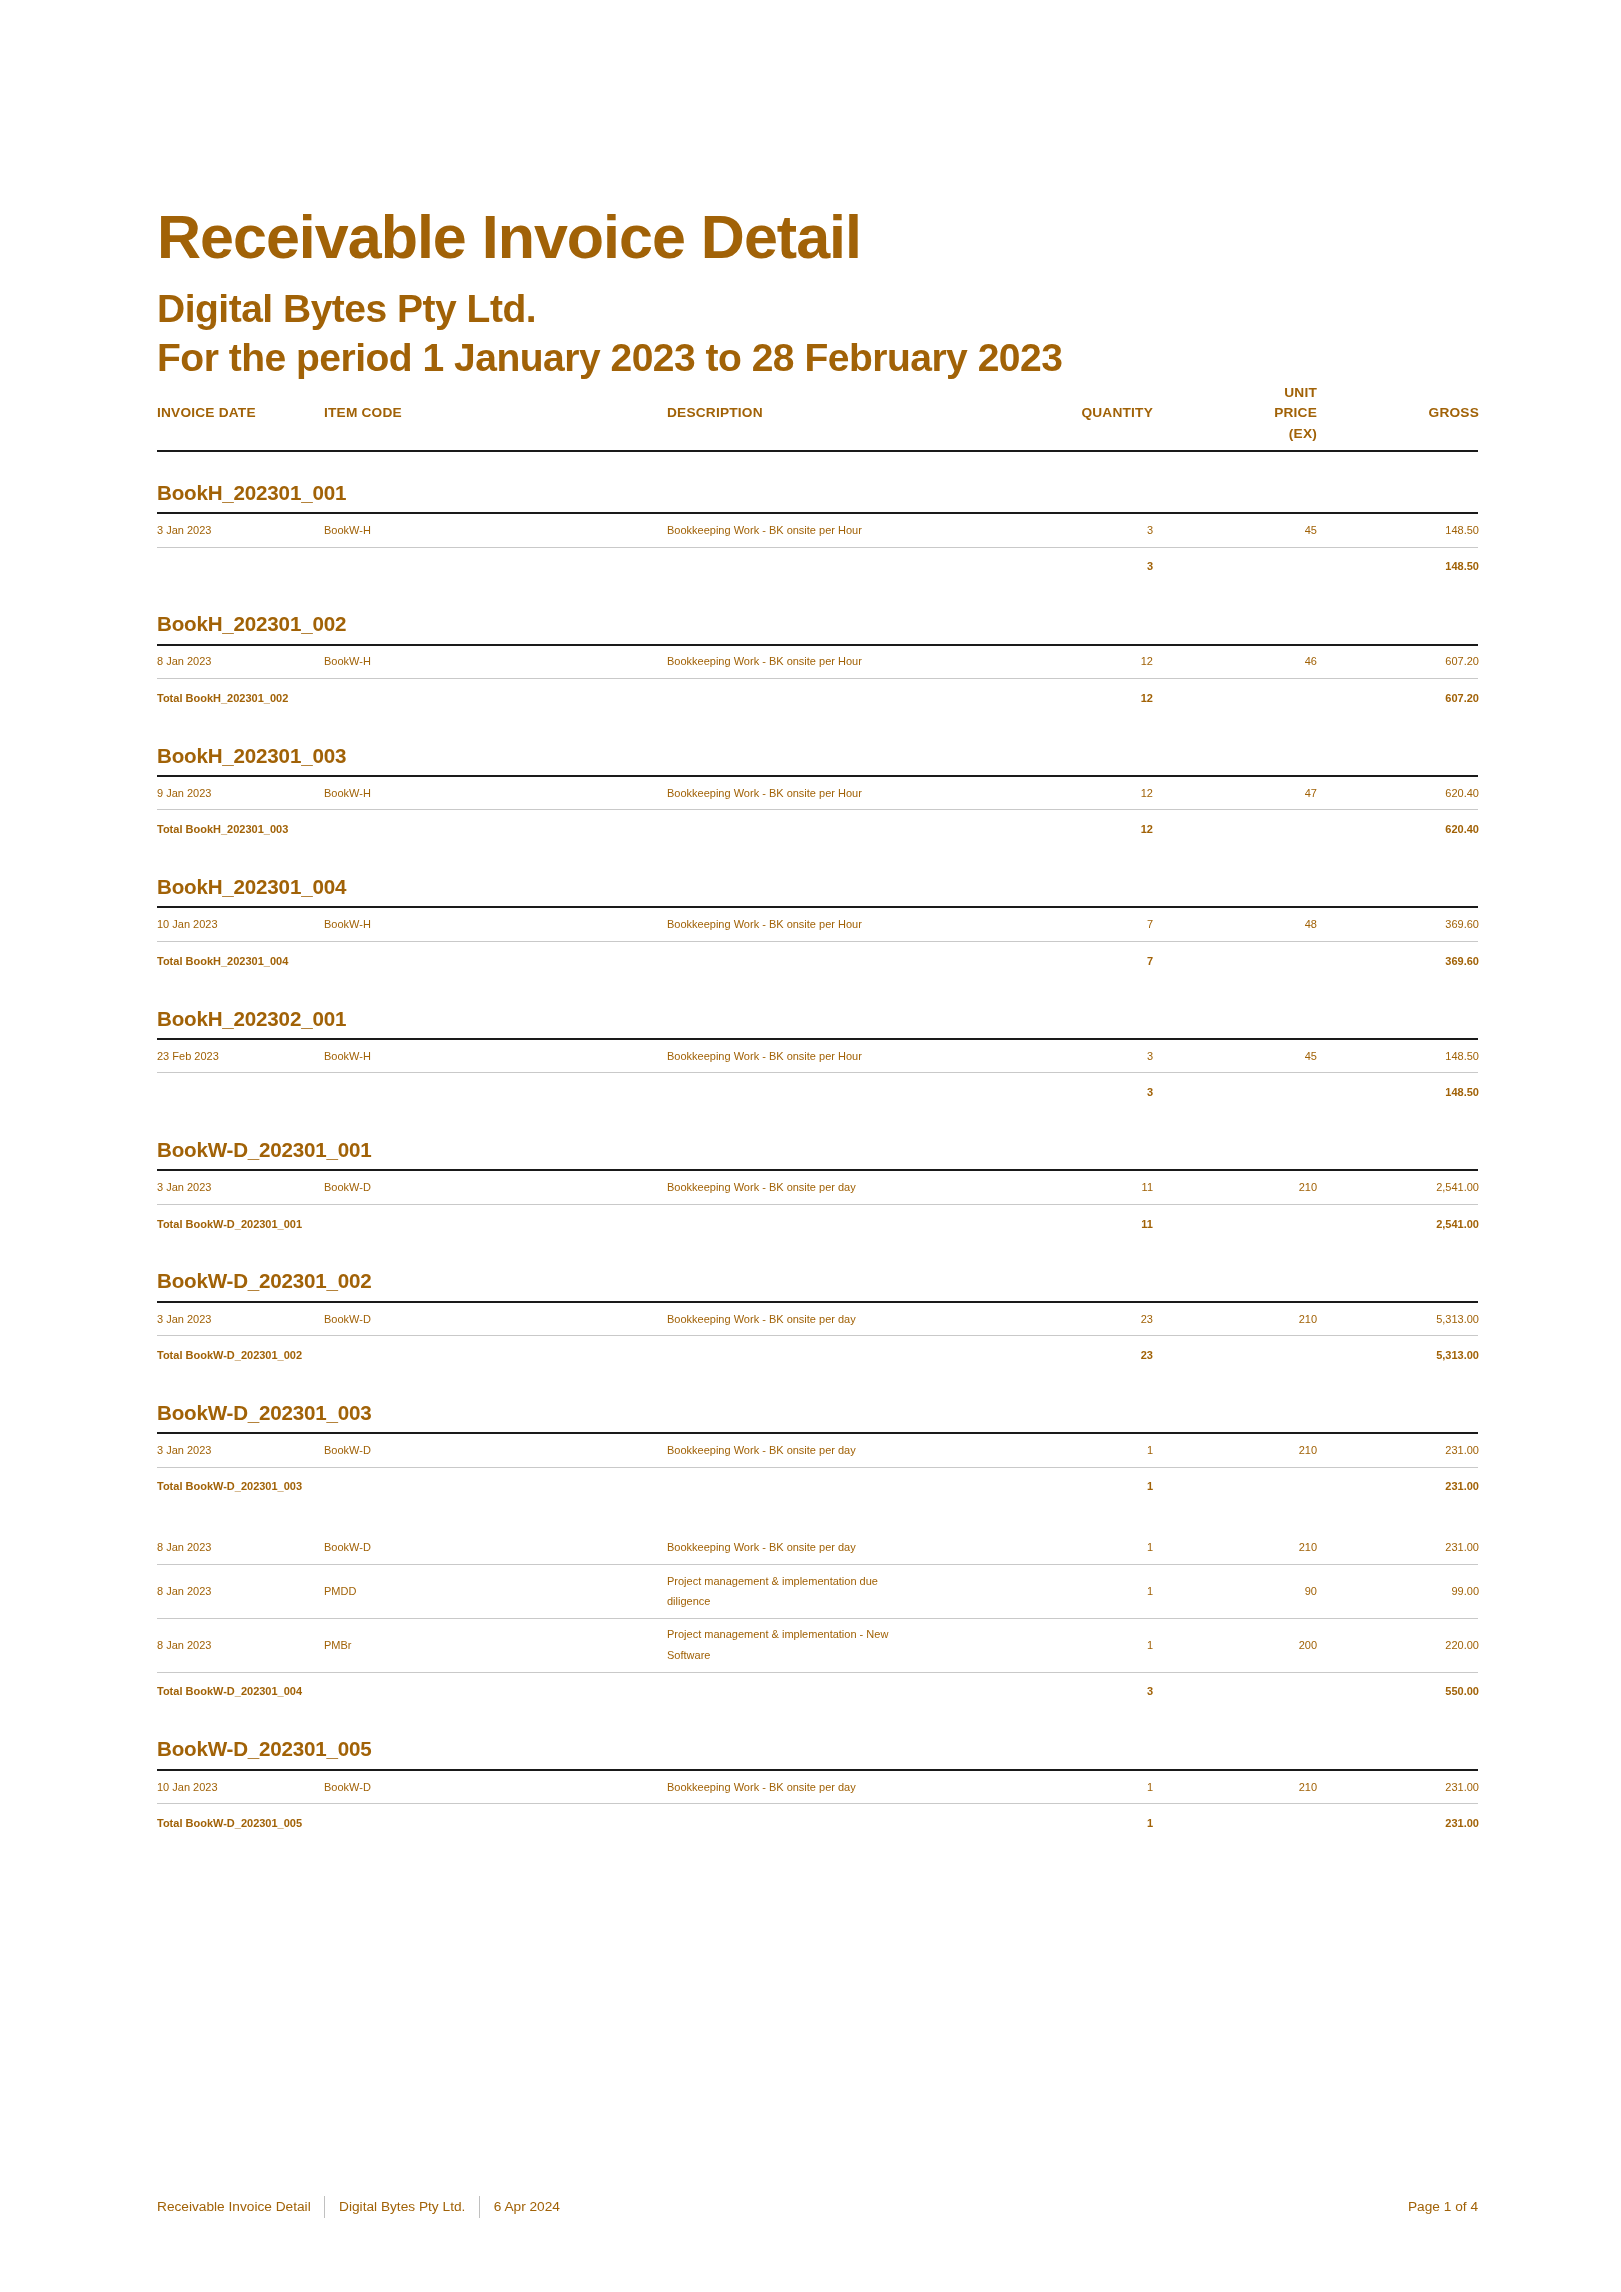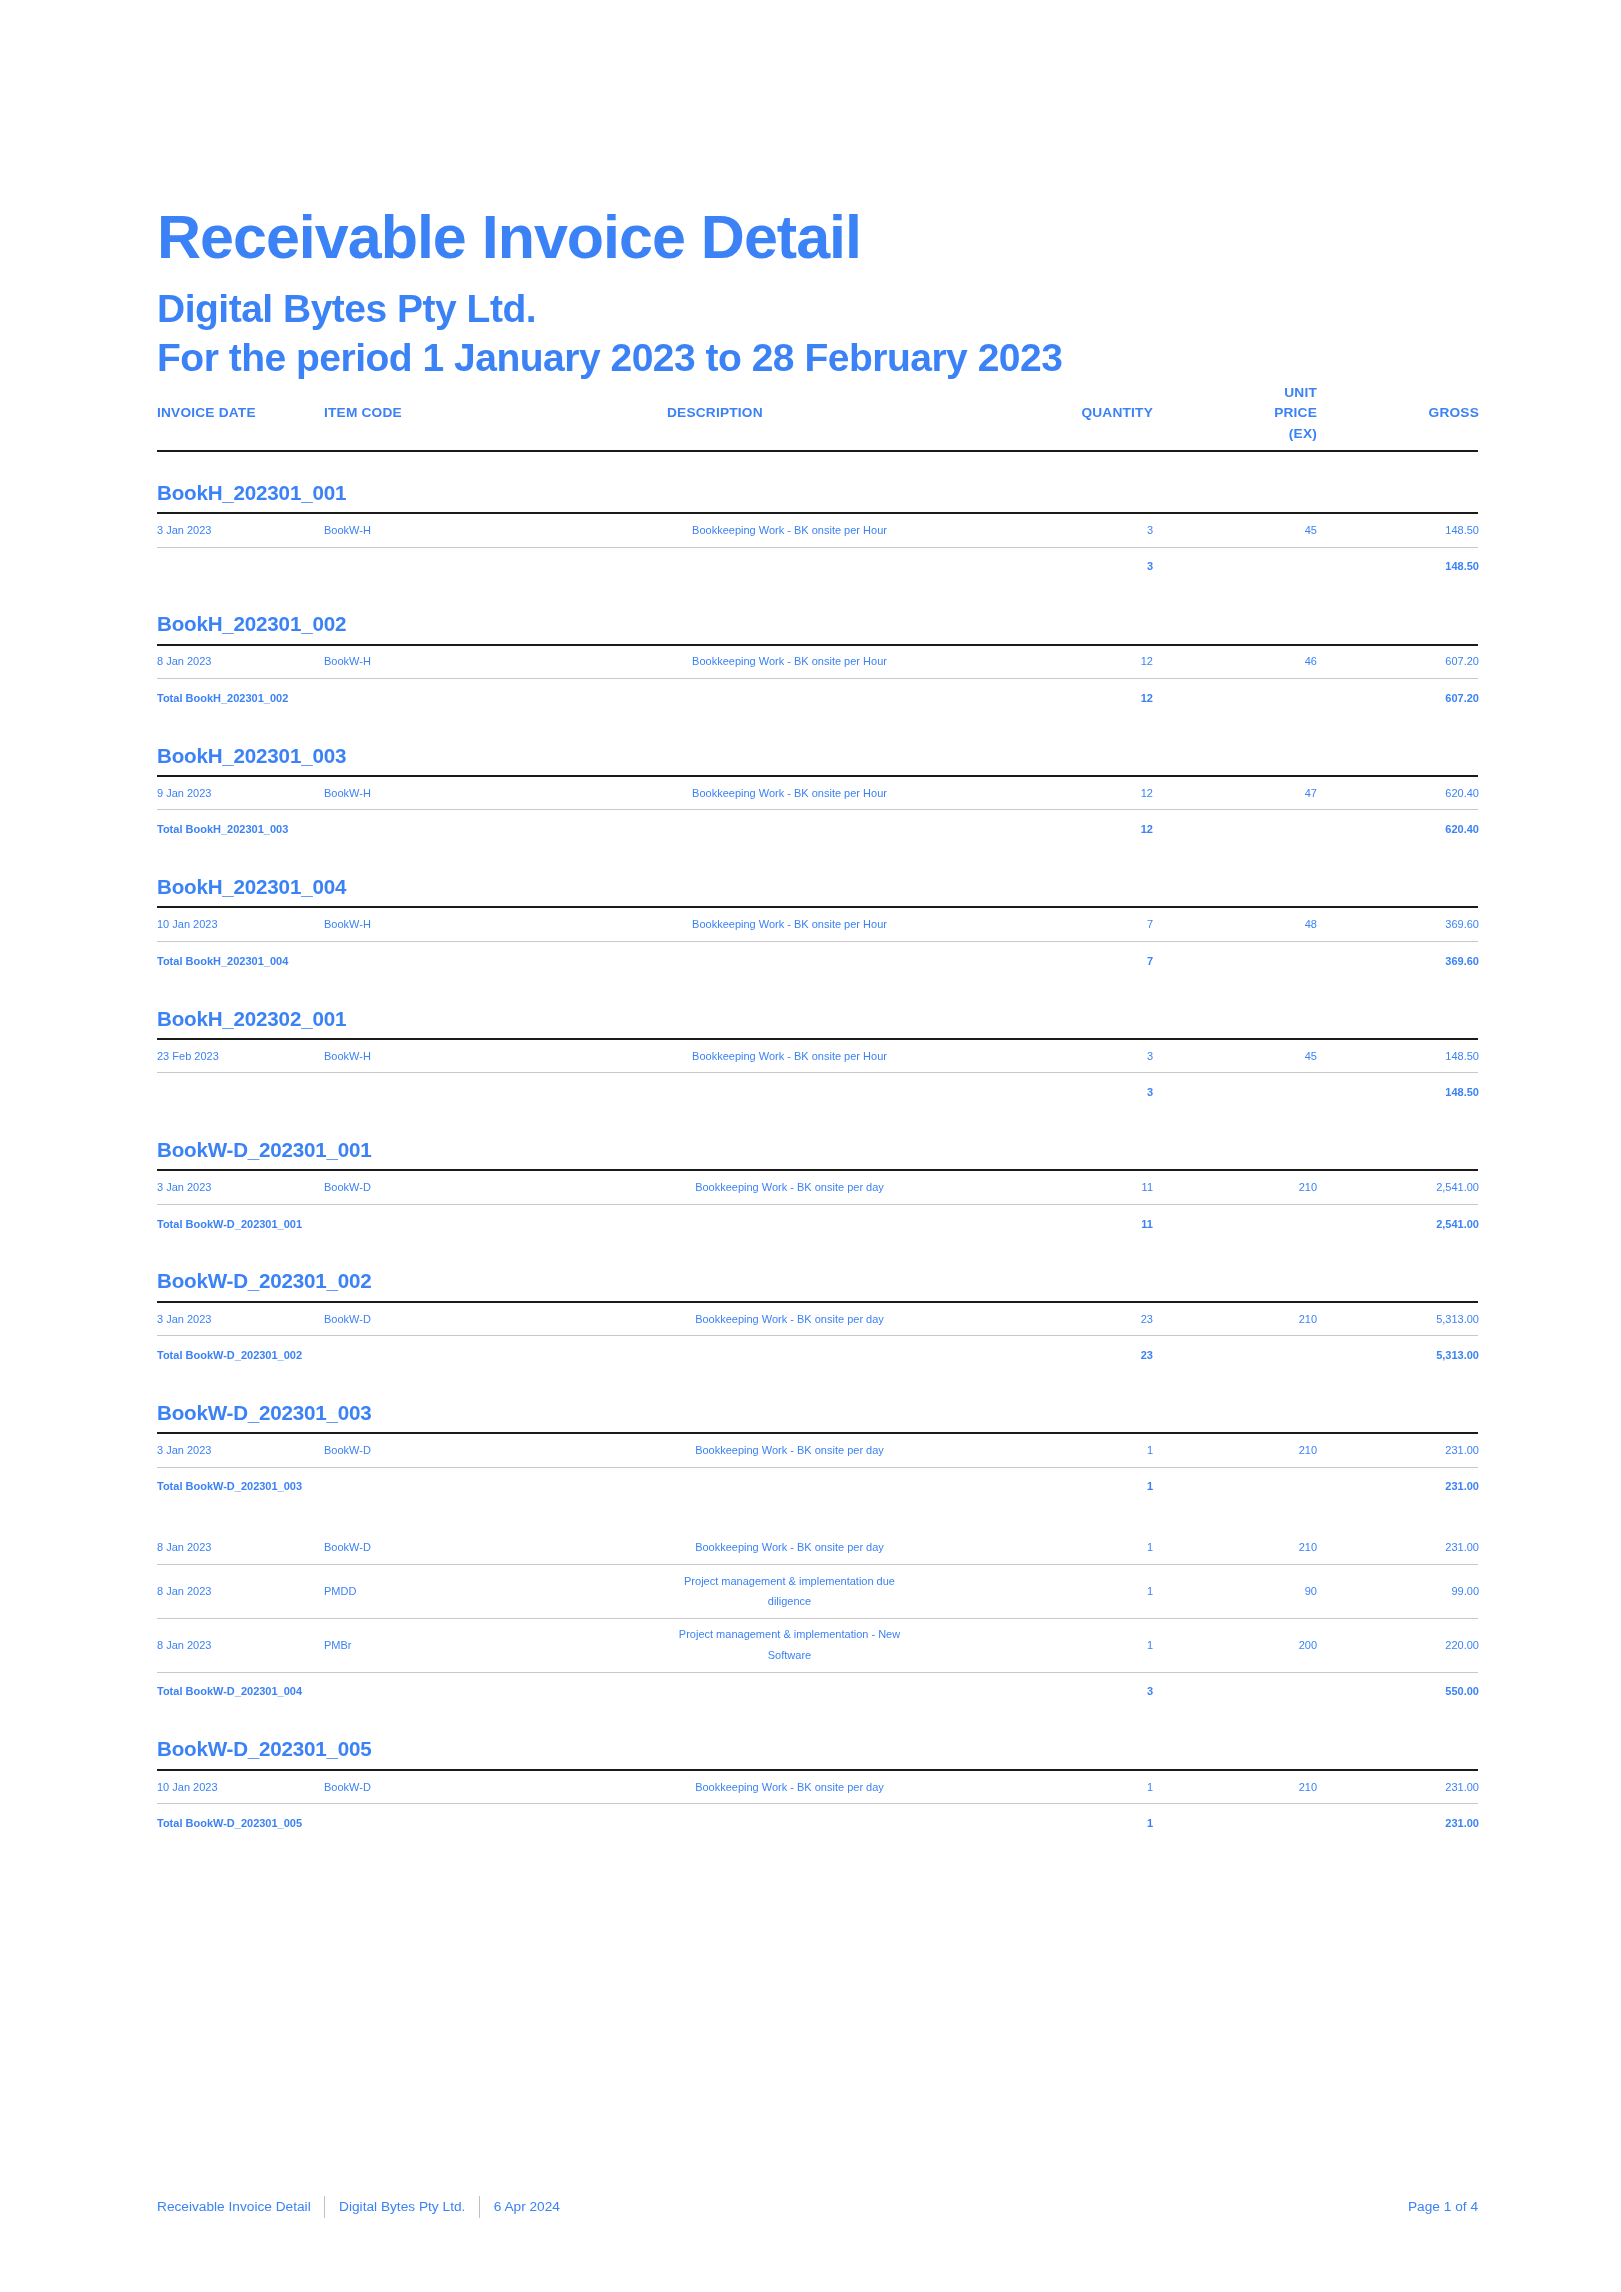--- a/index.html
+++ b/index.html
@@ -1,21 +1,21 @@
 <!DOCTYPE html>
 <html><head>
 <meta charset="utf-8">
 <style>
   html,body { margin:0; padding:0; background:#e8e8e8; }
   .page {
     position:relative;
     width:1621px; height:2293px;
     background:#ffffff;
     font-family:"Liberation Sans", sans-serif;
-    color:#3b82f6;
+    color:#a16207;
     overflow:hidden;
     margin:0 auto;
   }
   .content { padding:0 143px 0 157px; }
 
   h1.title {
     margin:204px 0 0 0;
     font-size:61px; line-height:67px;
     font-weight:700; letter-spacing:-1px;
   }
@@ -54,21 +54,21 @@
     border-bottom:2px solid #1a1a1a;
     font-size:20.6px; line-height:25.5px; font-weight:700;
     letter-spacing:-0.2px;
   }
   .trow {
     font-size:11px; line-height:20.6px;
     padding:5.9px 0;
     align-items:center;
   }
   .data-row { border-bottom:1px solid #c9c9c9; }
-  .desc { max-width:245px;text-align:center; }
+  .desc { max-width:245px; }
   .total-row { font-weight:700; padding:8.8px 0 6.9px 0; }
   .total-label { grid-column:1 / 4; }
   .total-qty { grid-column:4; }
   .total-unit { grid-column:5; }
   .total-gross { grid-column:6; }
 
   .footer {
     position:absolute;
     left:157px; right:143px; top:2196px;
     display:flex; justify-content:space-between; align-items:center;

